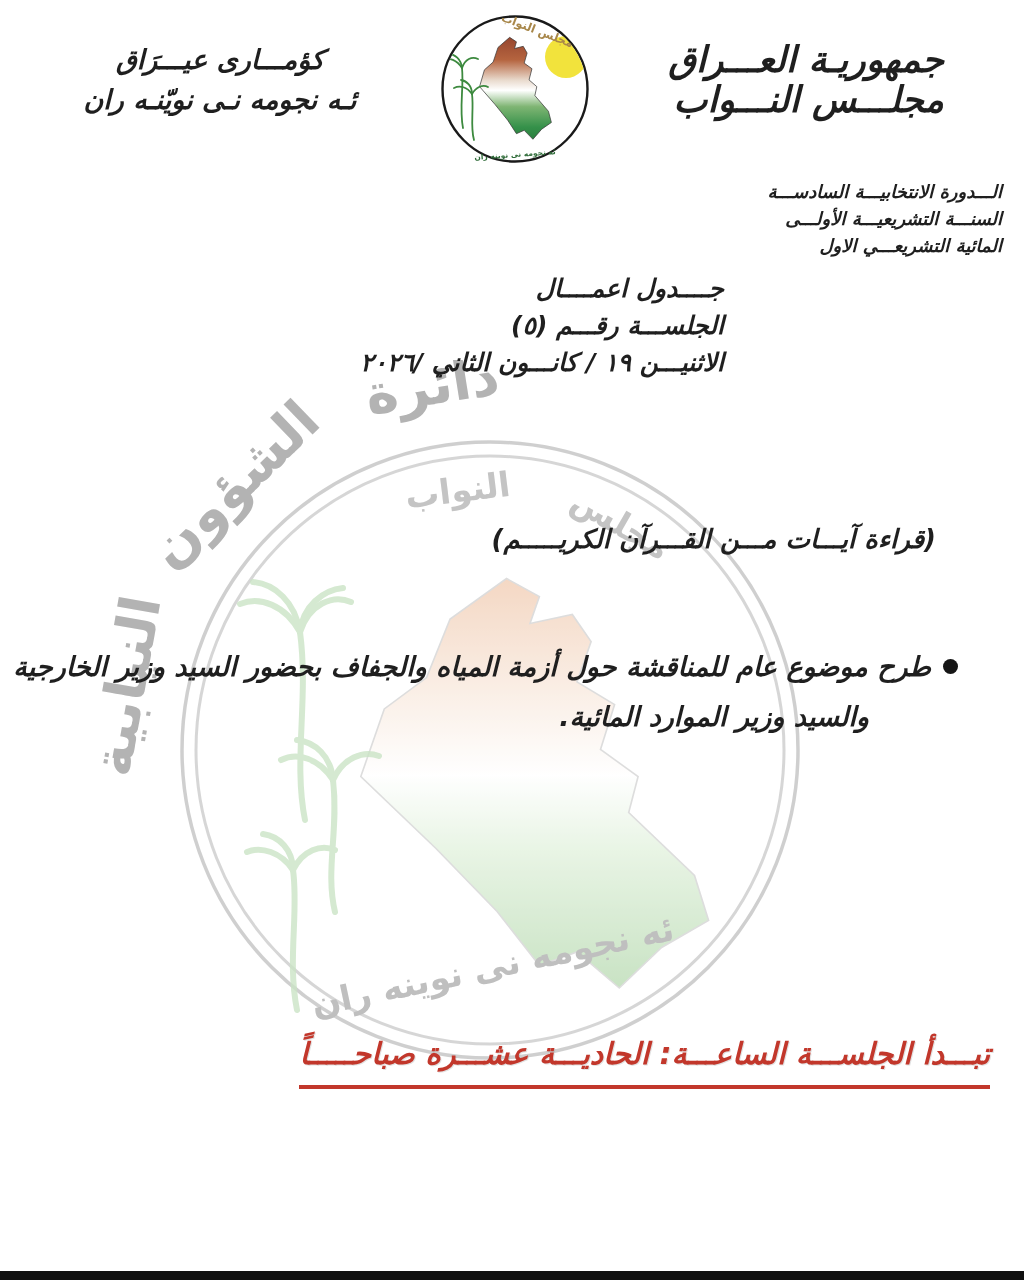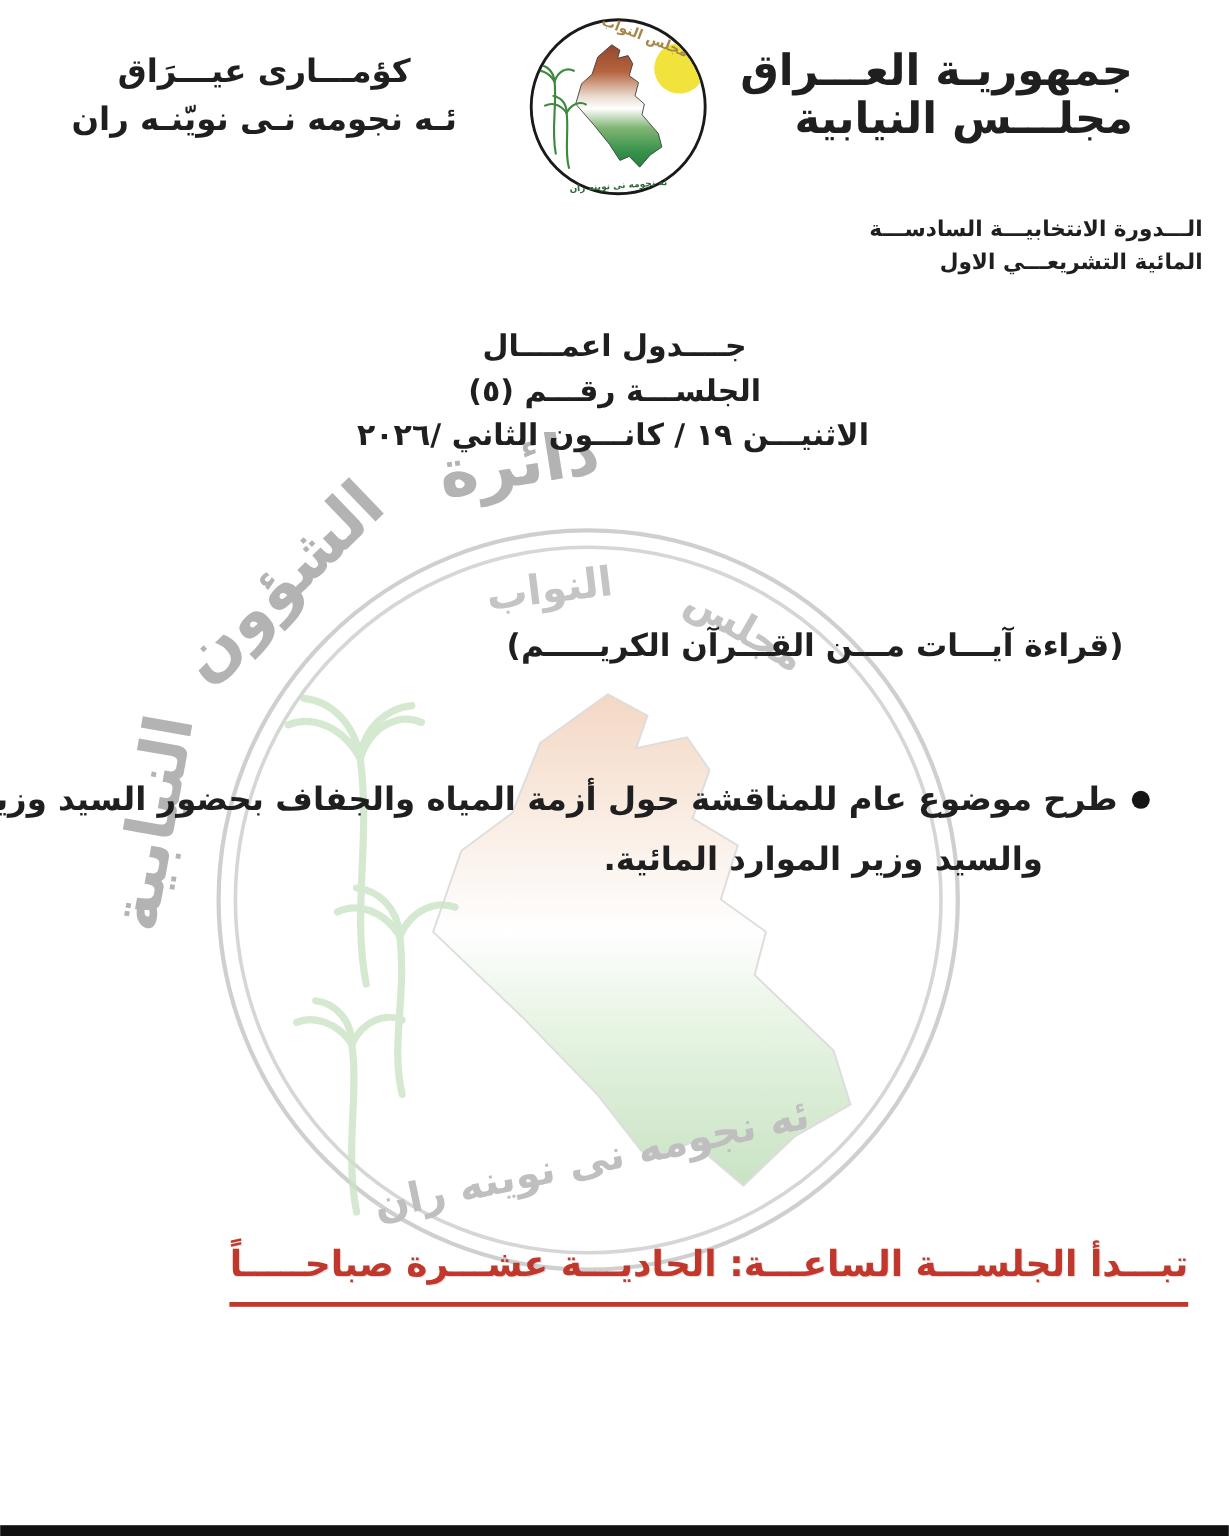--- a/index.html
+++ b/index.html
@@ -3,33 +3,33 @@
 <meta charset="utf-8">
 <style>
   * { box-sizing: border-box; }
   html,body { margin:0; padding:0; }
   body {
     width:1024px; height:1280px; position:relative; overflow:hidden;
     background:#ffffff; color:#1f1f1f;
     font-family:"DejaVu Sans", sans-serif; font-weight:bold;
   }
   .abs { position:absolute; }
-  .nowrap { white-space:nowrap; }
+  .nowrap { white-space:nowrap;font-style:italic; }
 
   
   .kurdish-block { left:52px; top:40px; width:336px; direction:rtl; text-align:center;
     font-size:27px; line-height:40px; z-index:2; }
   .arabic-block { right:80px; top:40px; direction:rtl; text-align:right;
     font-size:36px; line-height:40px; z-index:2; }
   .session-block { right:22px; top:136px; direction:rtl; text-align:right;
     font-size:18px; line-height:27px; z-index:2;margin-top:42px; }
   .emblem { left:436px; top:10px; width:158px; height:158px; z-index:2; }
 
   
-  .title-block { left:300px; top:270px; width:424px; direction:rtl; text-align:center;
+  .title-block { left:300px; top:270px; width:424px; direction:rtl; text-align:right;
     font-size:25px; line-height:37px; z-index:2; }
 
   
   .quran-line { right:88px; top:524px; direction:rtl; font-size:26px; z-index:2; }
   .agenda-item { right:66px; top:642px; width:892px; direction:rtl;
     display:flex; align-items:flex-start; gap:12px; z-index:2; }
   .bullet-dot { width:15px; height:15px; border-radius:50%; background:#161616;
     margin-top:17px; flex:0 0 auto; }
   .agenda-text { font-size:27px; line-height:50px; }
   .agenda-text .l2 { padding-right:62px; }
@@ -136,25 +136,26 @@
     </g>
   </g>
   <g fill="#a8874a" font-size="11.5" font-weight="bold">
     <text x="100" y="24" text-anchor="middle" transform="rotate(21 100 24)">مجلس النواب</text>
   </g>
   <text x="79" y="147" text-anchor="middle" font-size="7.5" font-weight="bold" fill="#2e6b38" transform="rotate(-4 79 144)">ئه نجومه نى نوينه ران</text>
 </svg>
 
 <div class="abs arabic-block">
   <div class="nowrap">جمهوريـة العـــراق</div>
-  <div class="nowrap">مجلـــس النيابية</div>
+  <div class="nowrap">مجلـــس النـــواب</div>
 </div>
 
 <div class="abs session-block">
   <div class="nowrap">الـــدورة الانتخابيـــة السادســـة</div>
+  <div class="nowrap">السنـــة التشريعيـــة الأولـــى</div>
   <div class="nowrap">المائية التشريعـــي الاول</div>
 </div>
 
 <div class="abs title-block">
   <div class="nowrap">جــــدول اعمــــال</div>
   <div class="nowrap">الجلســـة رقـــم (٥)</div>
   <div class="nowrap">الاثنيـــن ١٩ / كانـــون الثاني /٢٠٢٦</div>
 </div>
 
 <div class="abs quran-line nowrap">(قراءة آيـــات مـــن القـــرآن الكريـــــم)</div>

